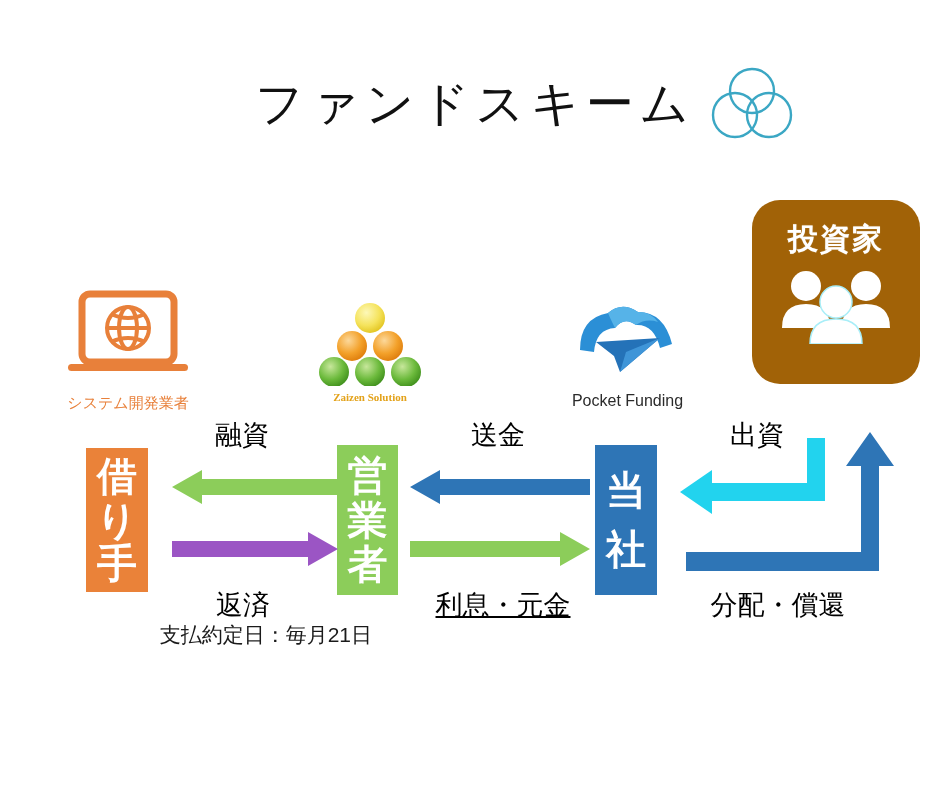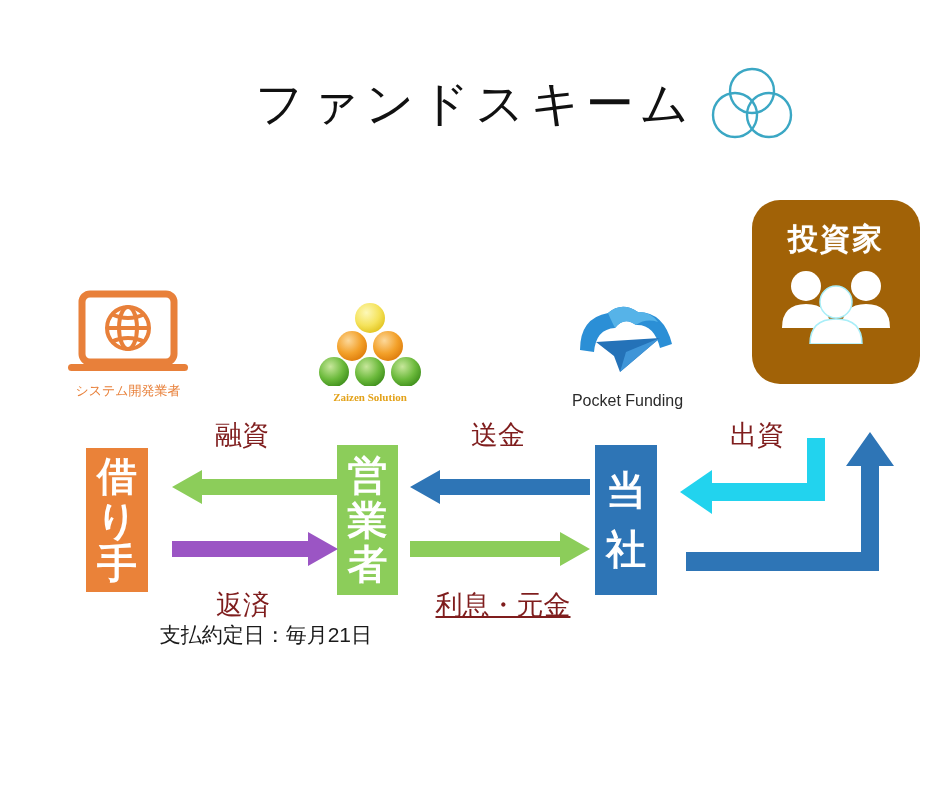--- a/index.html
+++ b/index.html
@@ -49,22 +49,22 @@
   .icon-block {
     position: absolute;
     text-align: center;
   }
   .sysdev {
     left: 48px;
     top: 288px;
     width: 160px;
   }
   .sysdev-label {
-    margin-top: 2px;
-    font-size: 13px;
+    margin-top: 14px;
+    font-size: 15px;
     color: #e8803a;
     letter-spacing: 0px;
     white-space: nowrap;
   }
   .laptop-svg { display: block; margin: 0 auto; }
 
   .zaizen {
     left: 305px;
     top: 302px;
     width: 130px;
@@ -126,21 +126,21 @@
     box-sizing: border-box;
   }
   .vbar span { display: block; }
   .vbar-borrower { left: 86px; top: 448px; width: 62px; height: 144px; background: #ea8239; }
   .vbar-operator { left: 337px; top: 445px; width: 61px; height: 150px; background: #8ccd5a; }
   .vbar-company  { left: 595px; top: 445px; width: 62px; height: 150px; background: #2e75b6; }
   
   .flow-label {
     position: absolute;
     font-size: 27px;
-    color: #7f1d1d;
+    color: #000000;
     white-space: nowrap;
     text-align: center;
     line-height: 1.15;
   }
   .sub-label {
     position: absolute;
     font-size: 21px;
     color: #1a1a1a;
     white-space: nowrap;
     text-align: right;
@@ -283,16 +283,17 @@
   </svg>
   <svg class="arrow-svg arr-bunpai" width="220" height="170" viewBox="0 0 220 170">
     <path d="M190 2 L214 36 L199 36 L199 141 L6 141 L6 122 L181 122 L181 36 L166 36 Z" fill="#2e75b6"></path>
   </svg>
 
   <div class="flow-label lbl-yushi">融資</div>
   <div class="flow-label lbl-sokin">送金</div>
   <div class="flow-label lbl-shusshi">出資</div>
   <div class="flow-label lbl-hensai">返済</div>
   <div class="flow-label lbl-risoku">利息・元金</div>
+  <div class="flow-label lbl-bunpai">分配・償還</div>
 
   <div class="sub-label lbl-shiharai">支払約定日：毎月21日</div>
 
 </div>
 
 </body></html>

